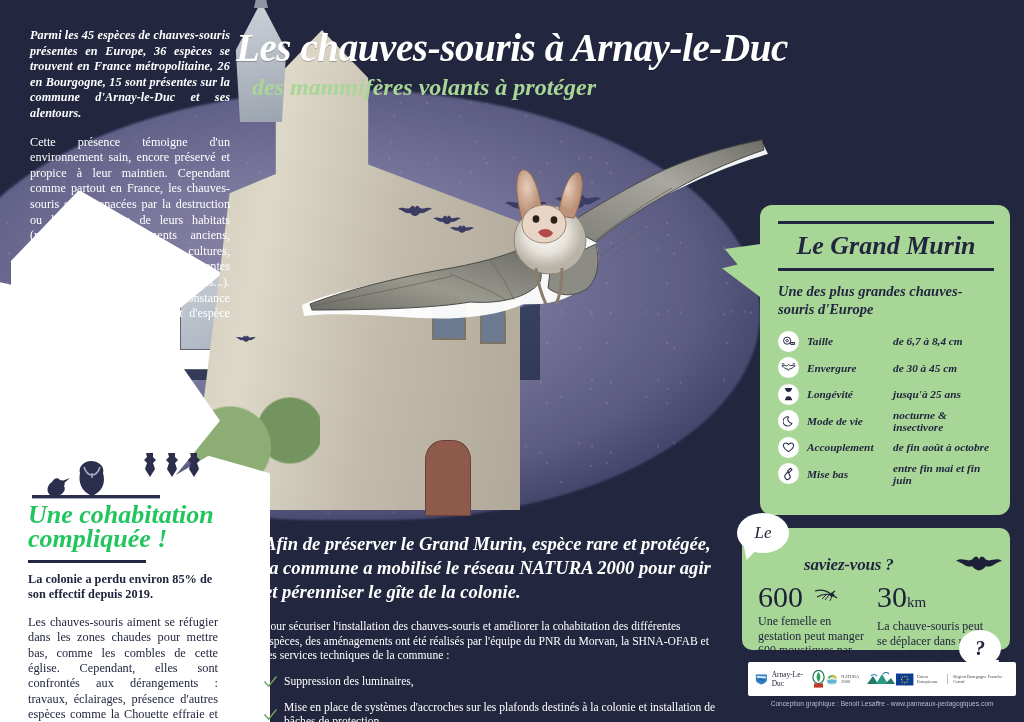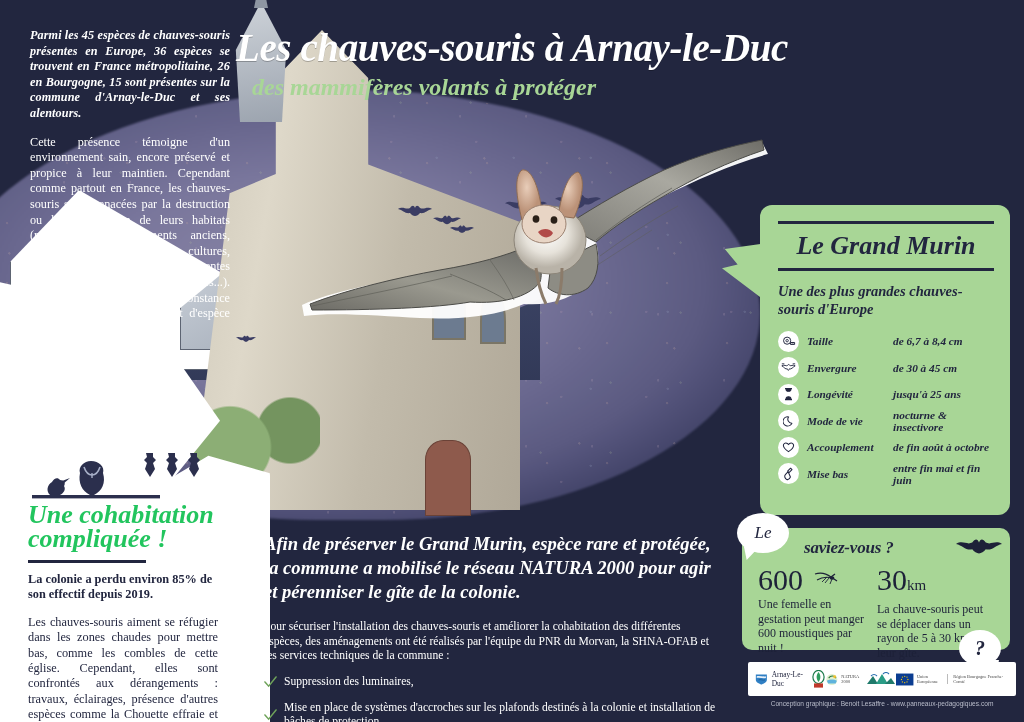--- a/index.html
+++ b/index.html
@@ -178,21 +178,21 @@
     color:#22263f; font-style:italic; font-weight:bold; font-size:11.3px;
   }
 
   
   .panel-saviez {
     position:absolute; left:742px; top:528px; width:268px; height:122px;
     background:#a8d696; border-radius:10px; z-index:8; padding:6px 14px 8px 16px;
   }
   .saviez-head {
     color:#22263f; font-style:italic; font-weight:bold; font-size:17px;
-    margin:4px 0 0 46px; letter-spacing:-.2px;
+    margin:21px 0 0 46px; letter-spacing:-.2px;
   }
   .bub-le {
     position:absolute; left:737px; top:513px; width:52px; height:40px; z-index:9;
     background:#fff; border-radius:50%;
     display:flex; align-items:center; justify-content:center;
   }
   .bub-le::after{
     content:""; position:absolute; left:7px; bottom:-7px;
     width:15px; height:13px; background:#fff;
     clip-path: polygon(0% 0%, 100% 0%, 18% 100%);

